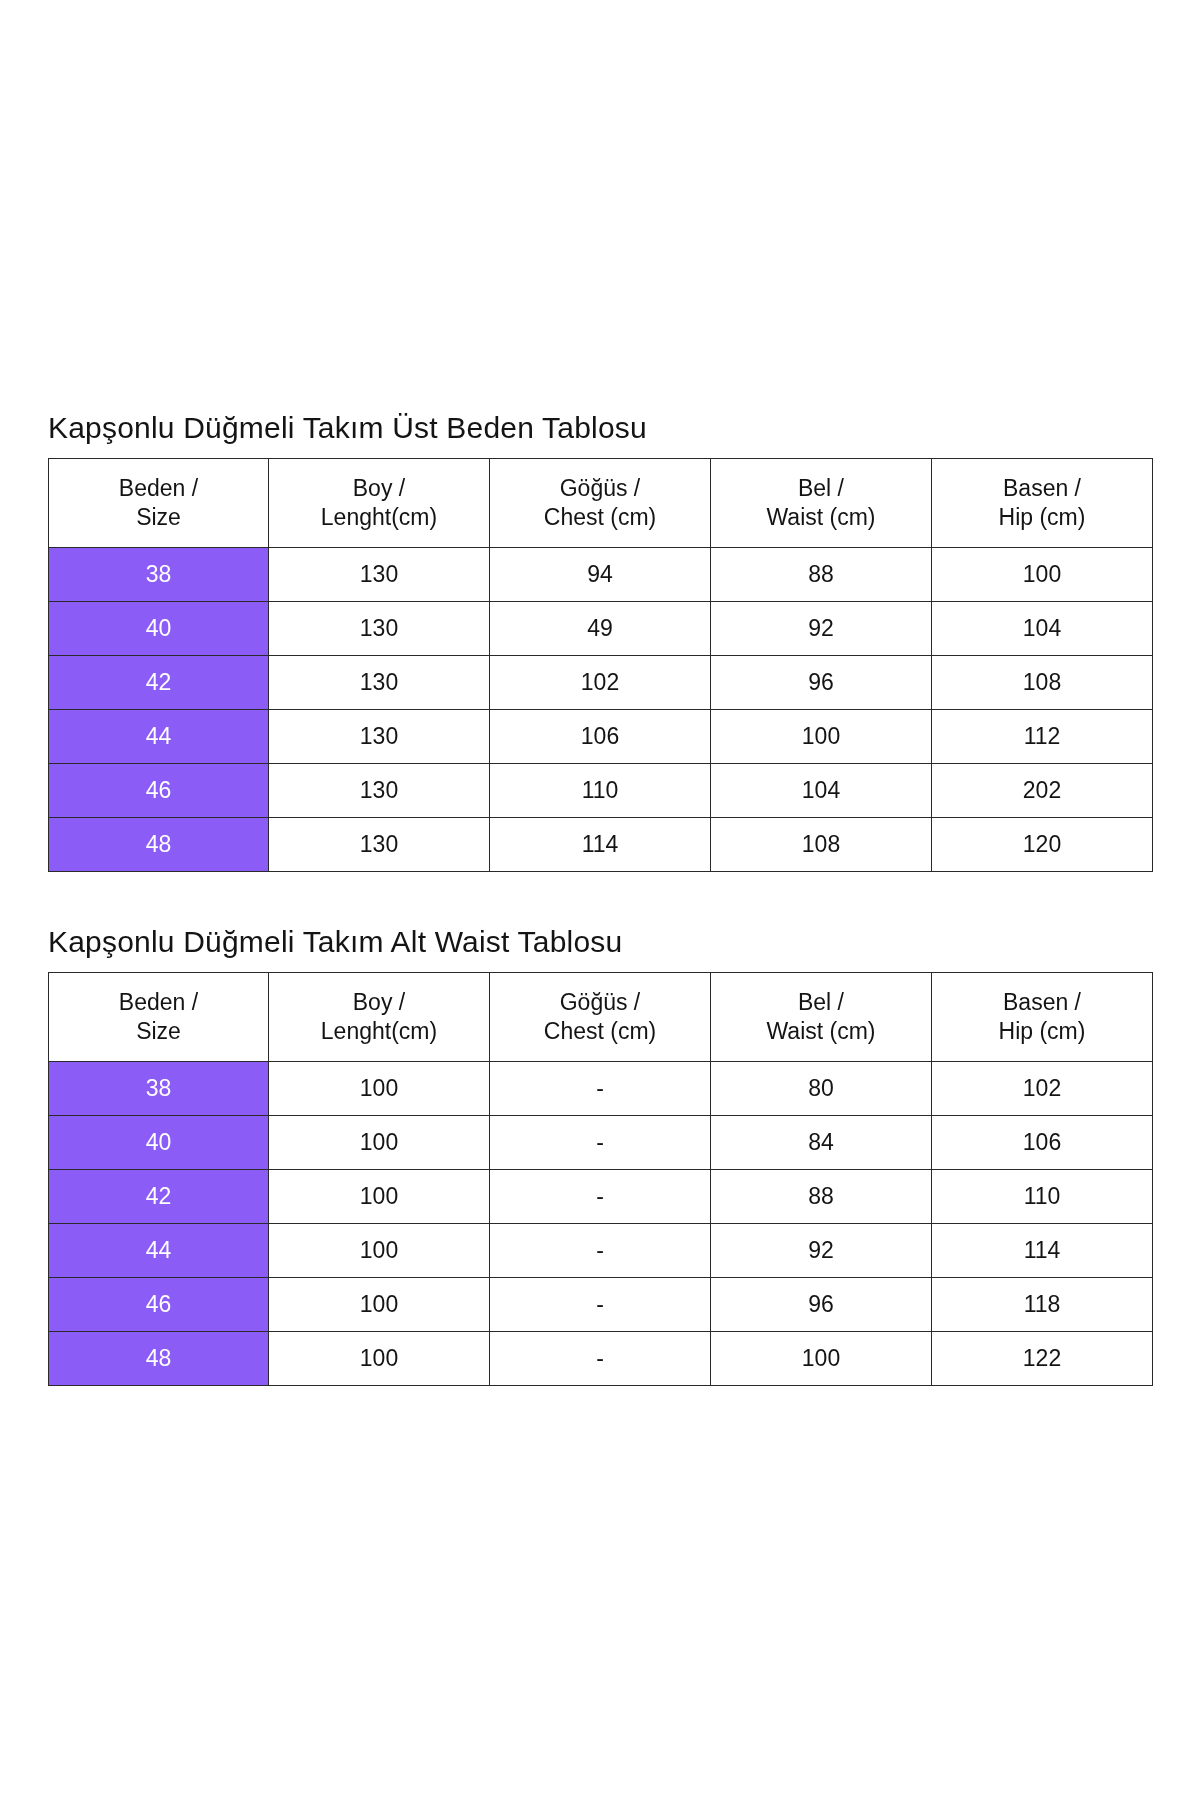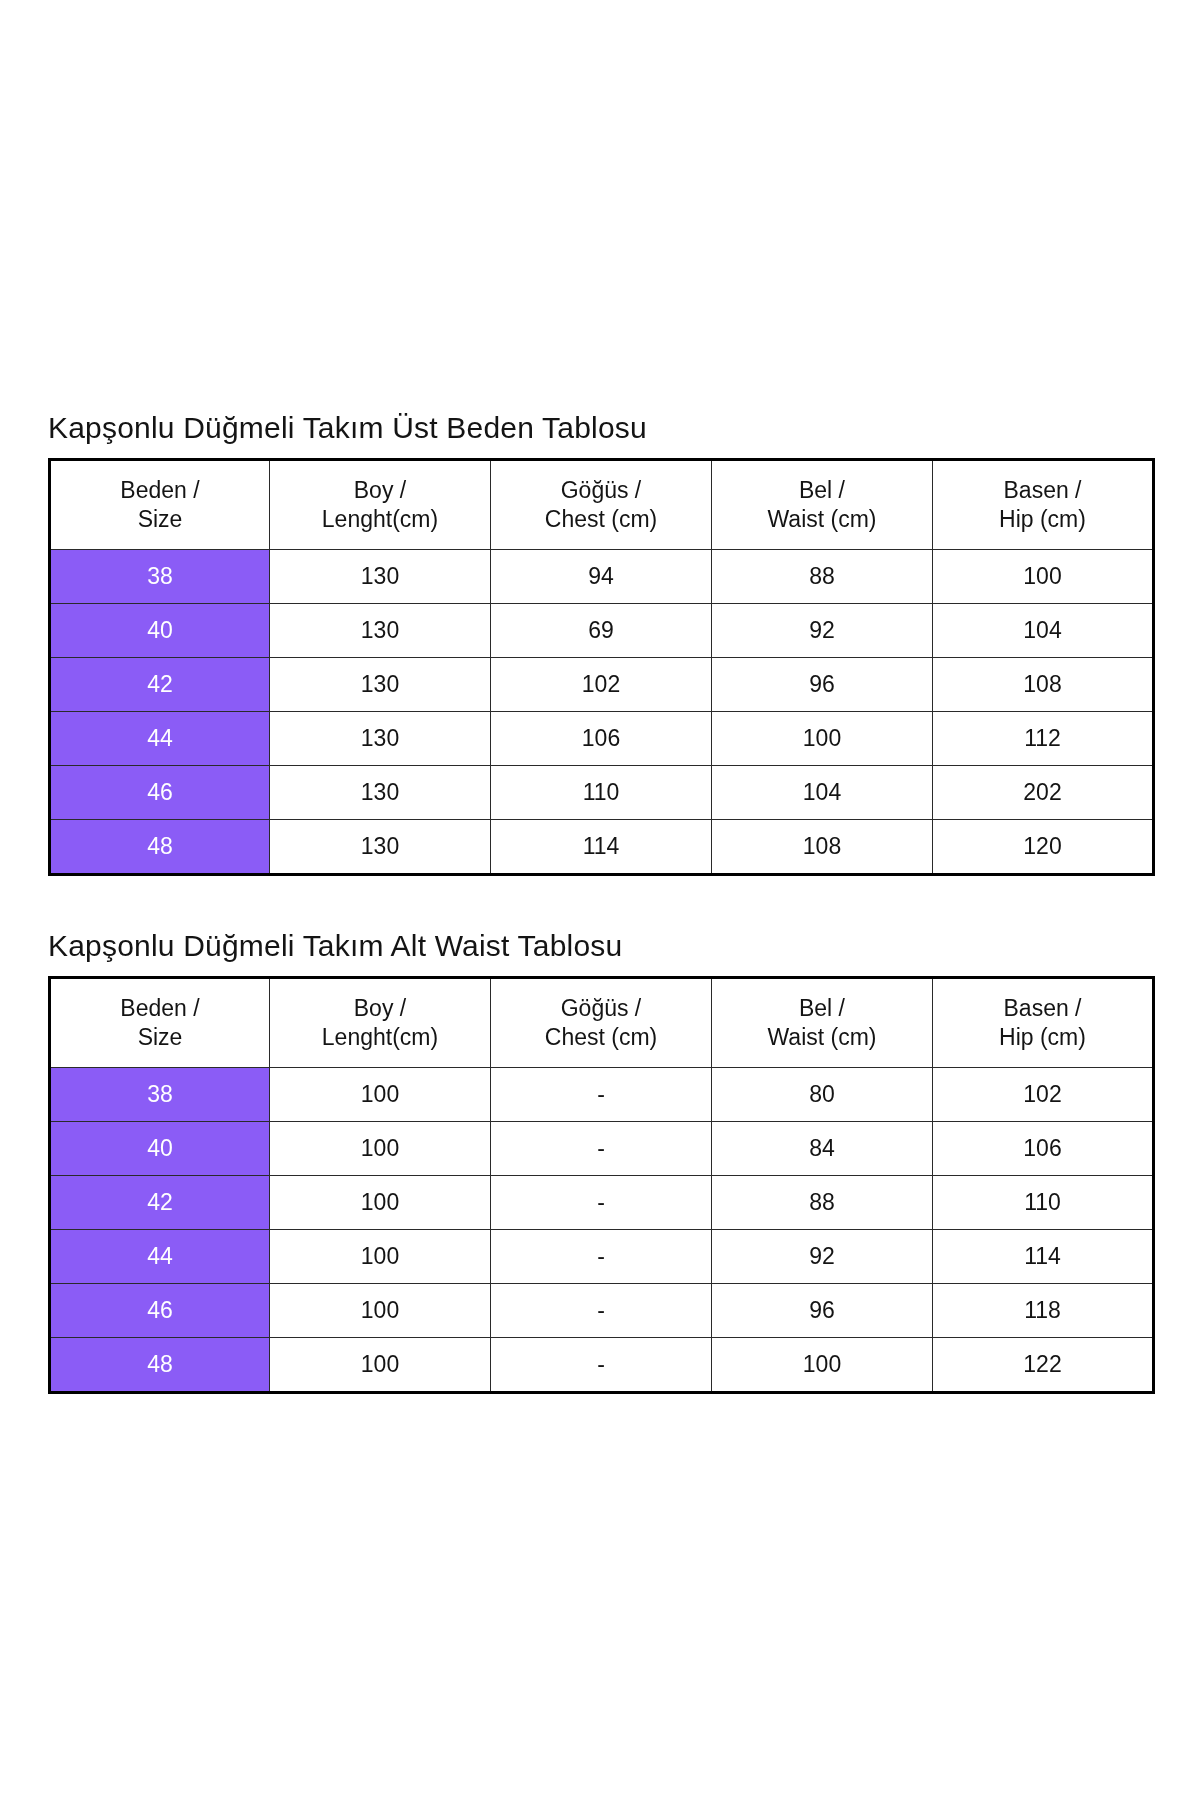--- a/index.html
+++ b/index.html
@@ -37,21 +37,21 @@
     font-weight: 400;
     color: #141414;
     margin: 0 0 12px 0;
     letter-spacing: 0.2px;
     line-height: 1.2;
   }
   table.size-table {
     border-collapse: collapse;
     width: 1104px;
     table-layout: fixed;
-    border: 3px solid #000000;
+    border: 1px solid #000000;
     background: #ffffff;
   }
   table.size-table th,
   table.size-table td {
     border: 1px solid #2a2a2a;
     text-align: center;
     font-size: 23px;
     font-weight: 400;
     color: #141414;
     padding: 0;
@@ -121,21 +121,21 @@
           <tr>
             <td class="size-cell">38</td>
             <td>130</td>
             <td>94</td>
             <td>88</td>
             <td>100</td>
           </tr>
           <tr>
             <td class="size-cell">40</td>
             <td>130</td>
-            <td>69</td>
+            <td>49</td>
             <td>92</td>
             <td>104</td>
           </tr>
           <tr>
             <td class="size-cell">42</td>
             <td>130</td>
             <td>102</td>
             <td>96</td>
             <td>108</td>
           </tr>

